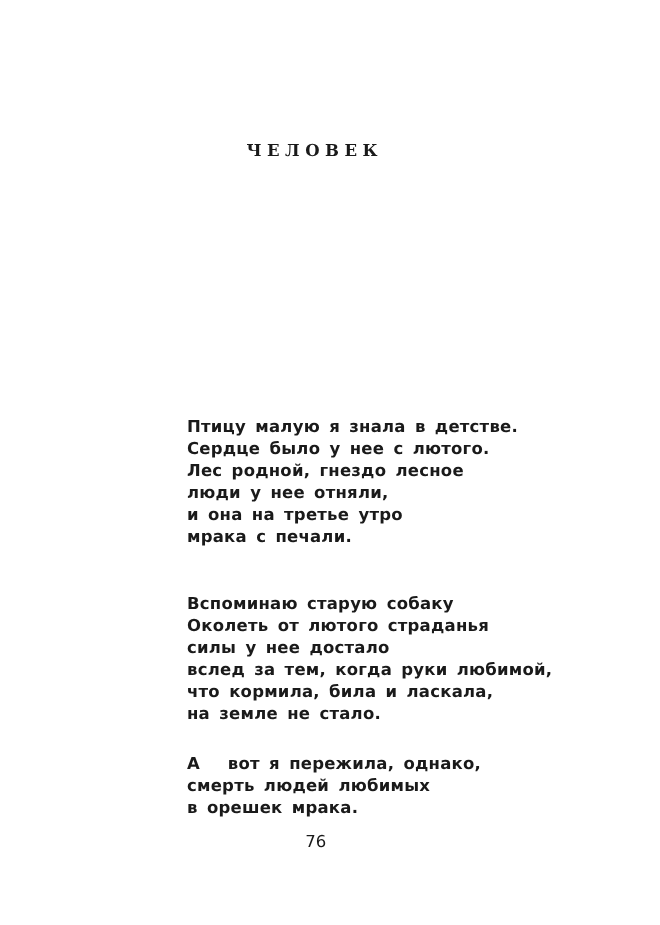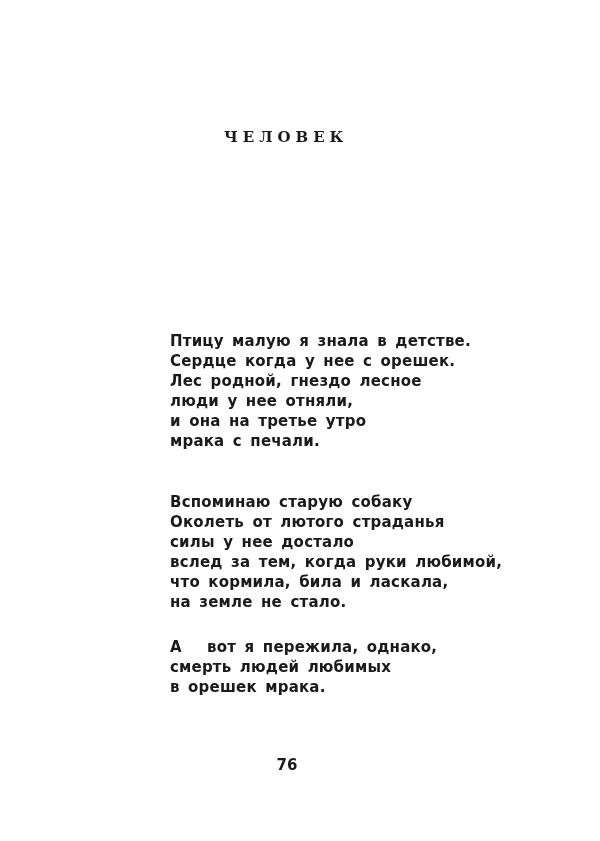--- a/index.html
+++ b/index.html
@@ -26,54 +26,55 @@
     font-weight: bold;
     letter-spacing: 5px;
     color: #1a1a1a;
     white-space: pre;
   }
   .stanza {
     position: absolute;
     left: 170px;
     width: 300px;
     color: #1a1a1a;
+    margin-top: 47px;
   }
   .stanza .line {
     font-family: "DejaVu Sans", sans-serif;
     font-size: 15px;
     font-weight: bold;
     line-height: 20px;
     letter-spacing: 0.2px;
     word-spacing: 3px;
     white-space: pre;
   }
   .stanza-1 { top: 331px; }
   .stanza-2 { top: 492px; }
   .stanza-3 { top: 637px; }
   .page-number {
     position: absolute;
     top: 756px;
     left: 287px;
     transform: translateX(-50%);
     font-family: "DejaVu Sans", sans-serif;
     font-size: 15px;
-    font-weight: bold;
+    font-weight: normal;
     color: #1a1a1a;
   }
 </style>
 </head>
 <body>
 
 <div class="page">
 
   <h1 class="poem-title">ЧЕЛОВЕК</h1>
 
   <div class="stanza stanza-1">
     <div class="line">Птицу малую я знала в детстве.</div>
-    <div class="line">Сердце когда у нее с орешек.</div>
+    <div class="line">Сердце было у нее с лютого.</div>
     <div class="line">Лес родной, гнездо лесное</div>
     <div class="line">люди у нее отняли,</div>
     <div class="line">и она на третье утро</div>
     <div class="line">мрака с печали.</div>
   </div>
 
   <div class="stanza stanza-2">
     <div class="line">Вспоминаю старую собаку</div>
     <div class="line">Околеть от лютого страданья</div>
     <div class="line">силы у нее достало</div>

